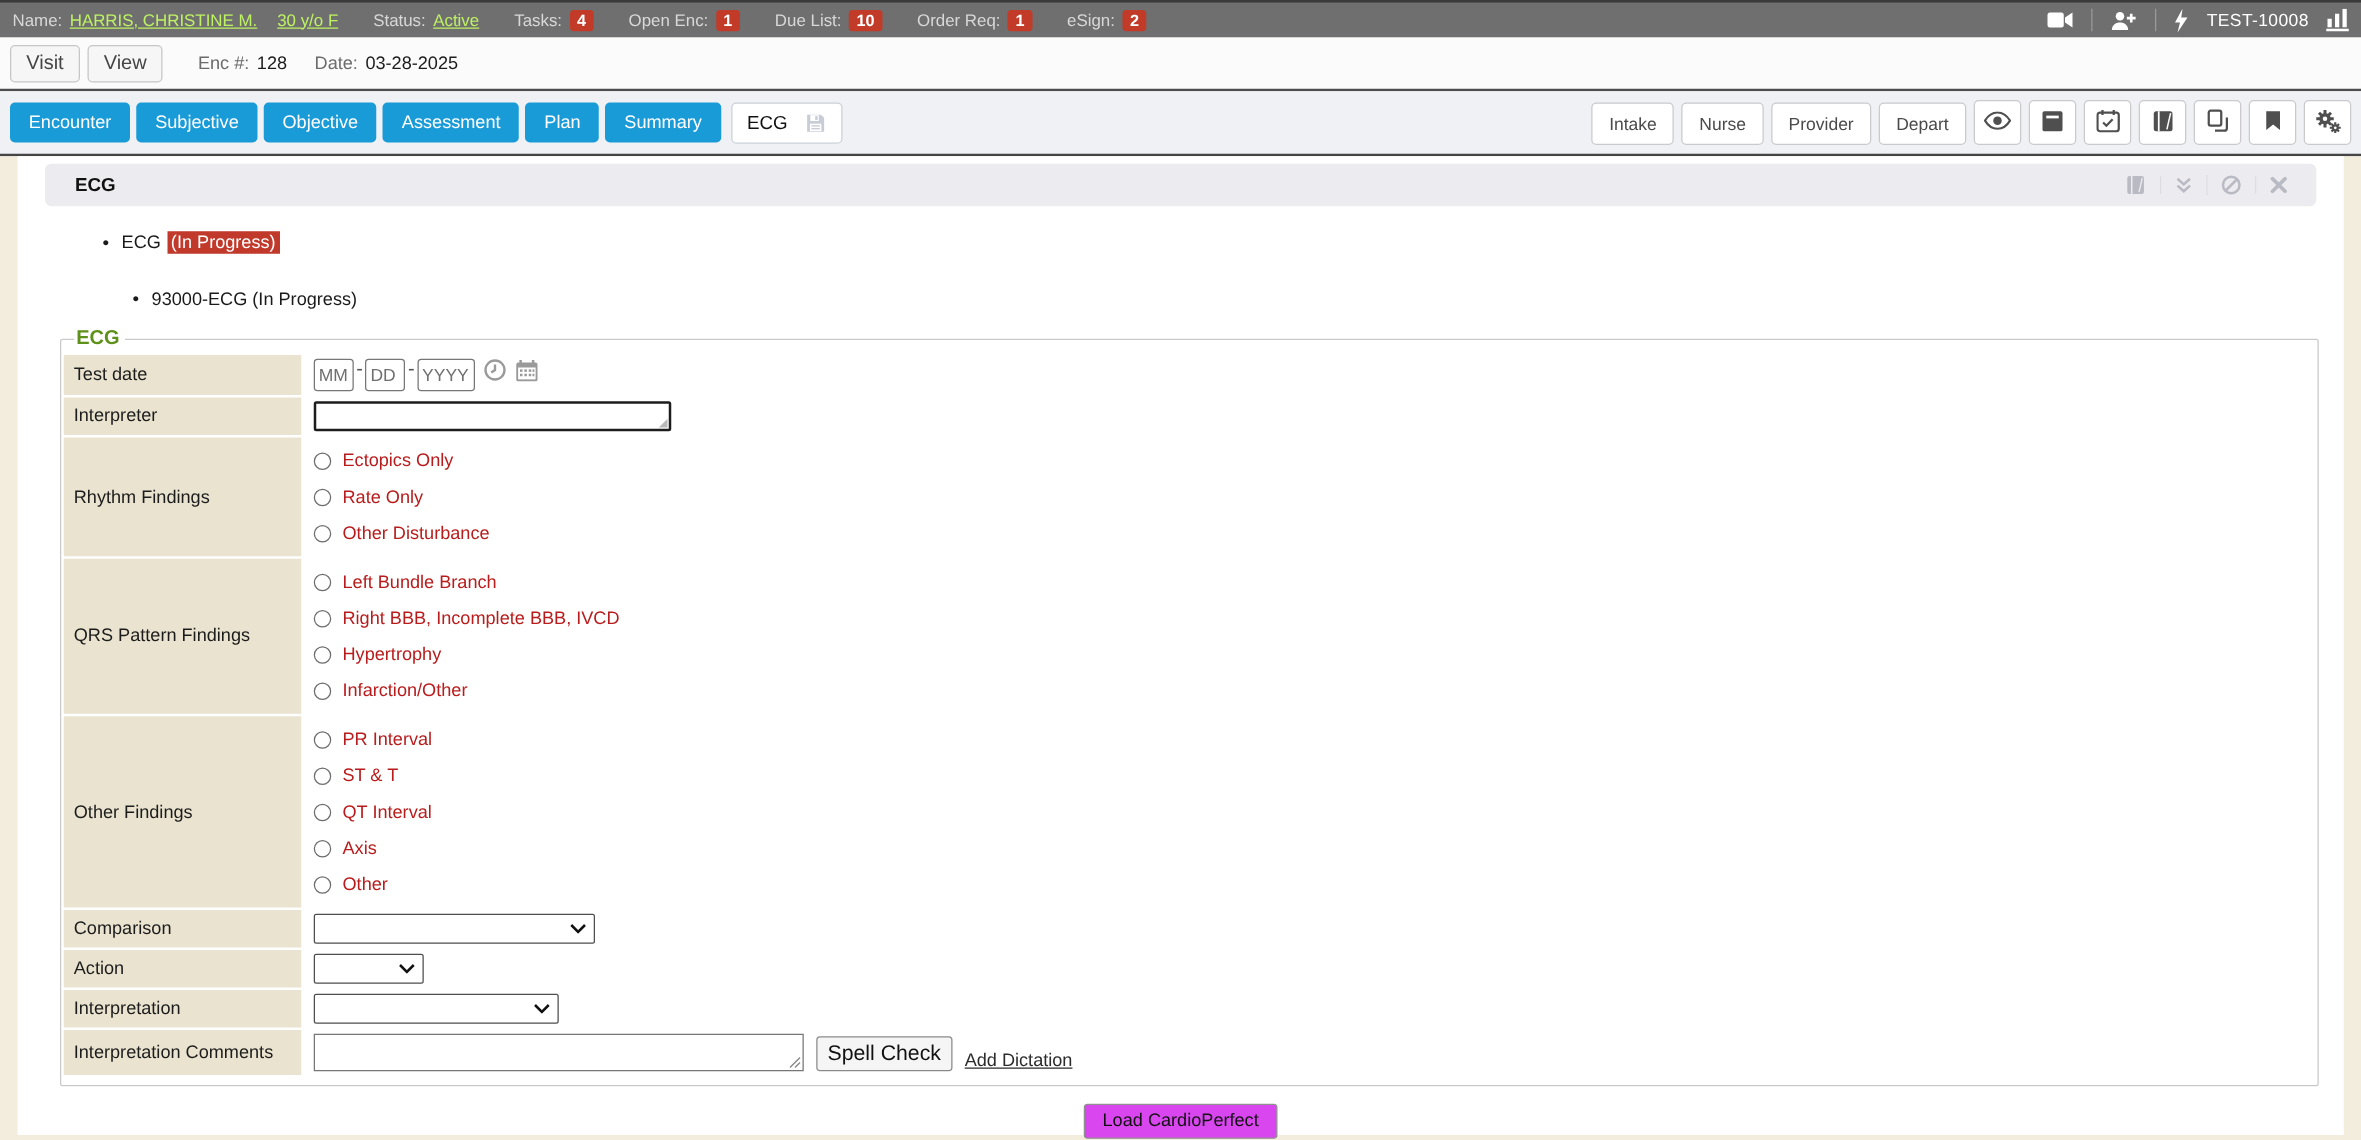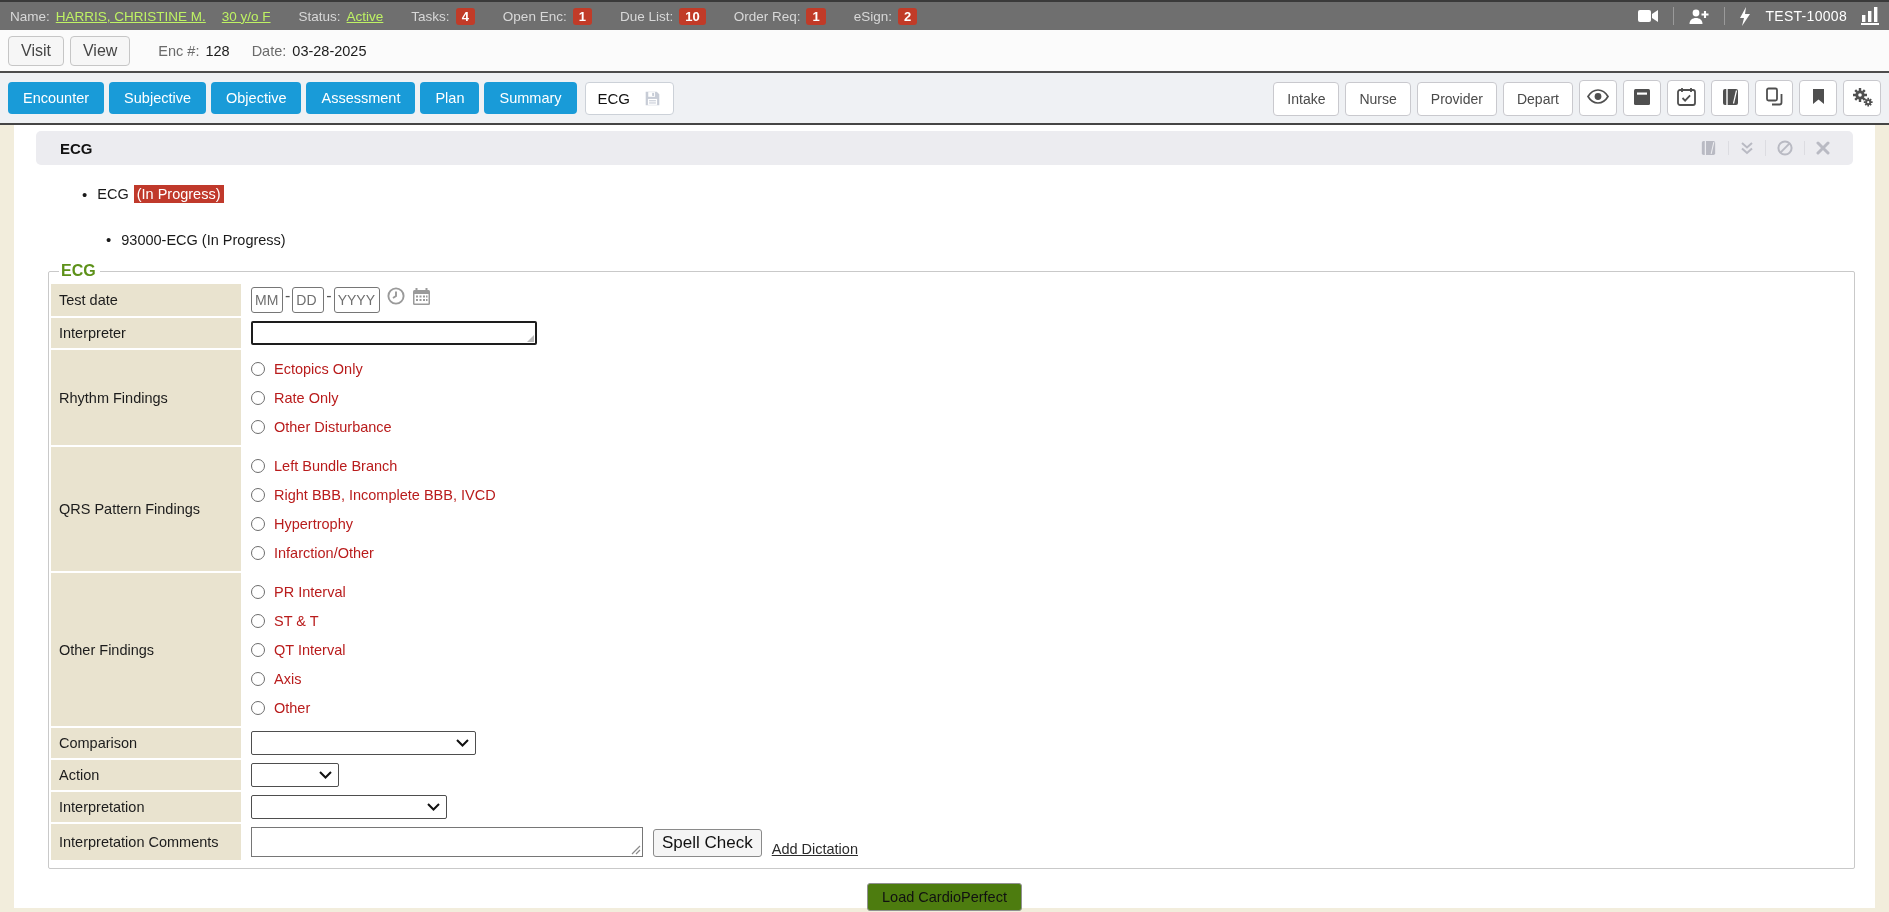--- a/index.html
+++ b/index.html
@@ -92,21 +92,21 @@
   .sel.w-action { width:88px; }
   .sel.w-interpretation { width:196px; }
 
   .comments-ta { width:392px; height:30px; border:1px solid #767676; background:#fff; position:relative; }
   .comments-ta svg { position:absolute; right:1px; bottom:1px; }
   .spell-btn { margin-left:10px; align-self:flex-end; background:#f5f5f5; border:1px solid #8a8a8a;
                border-radius:3px; font-size:17px; padding:3px 8px; color:#111; cursor:pointer; }
   .dictation-link { margin-left:10px; font-size:14.5px; color:#2b2b2b; text-decoration:underline; cursor:pointer; }
 
   .load-row { display:flex; justify-content:center; margin-top:14px; }
-  .load-btn { background:#4d7c0f; border:1px solid #919191; border-radius:3px;
+  .load-btn { background:#d946ef; border:1px solid #919191; border-radius:3px;
               font-size:14.5px; color:#111; padding:5px 14px; cursor:pointer; }
 </style>
 </head>
 <body>
 
 <div class="titlebar">
   <div class="grp">
     <span class="lbl">Name:</span>
     <span class="val">HARRIS, CHRISTINE M.</span>
     <span class="val" style="margin-left:16px;">30 y/o F</span>

